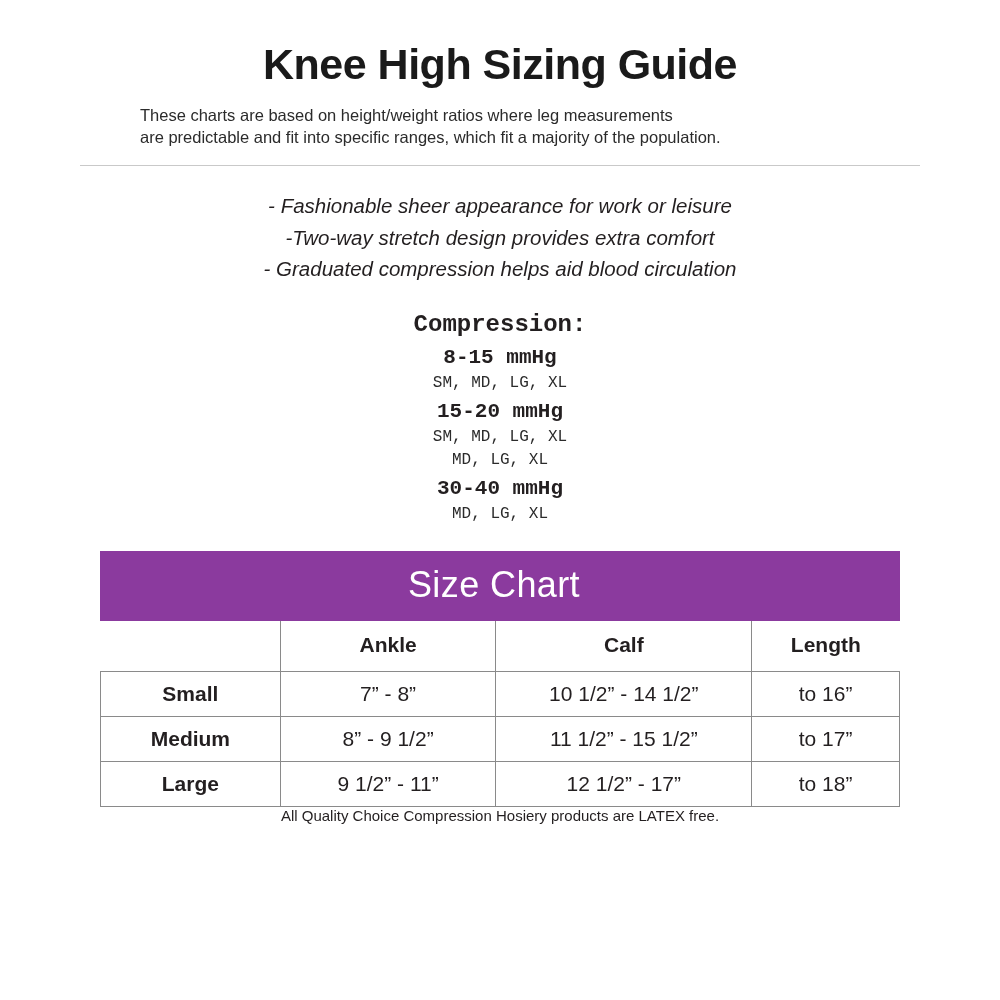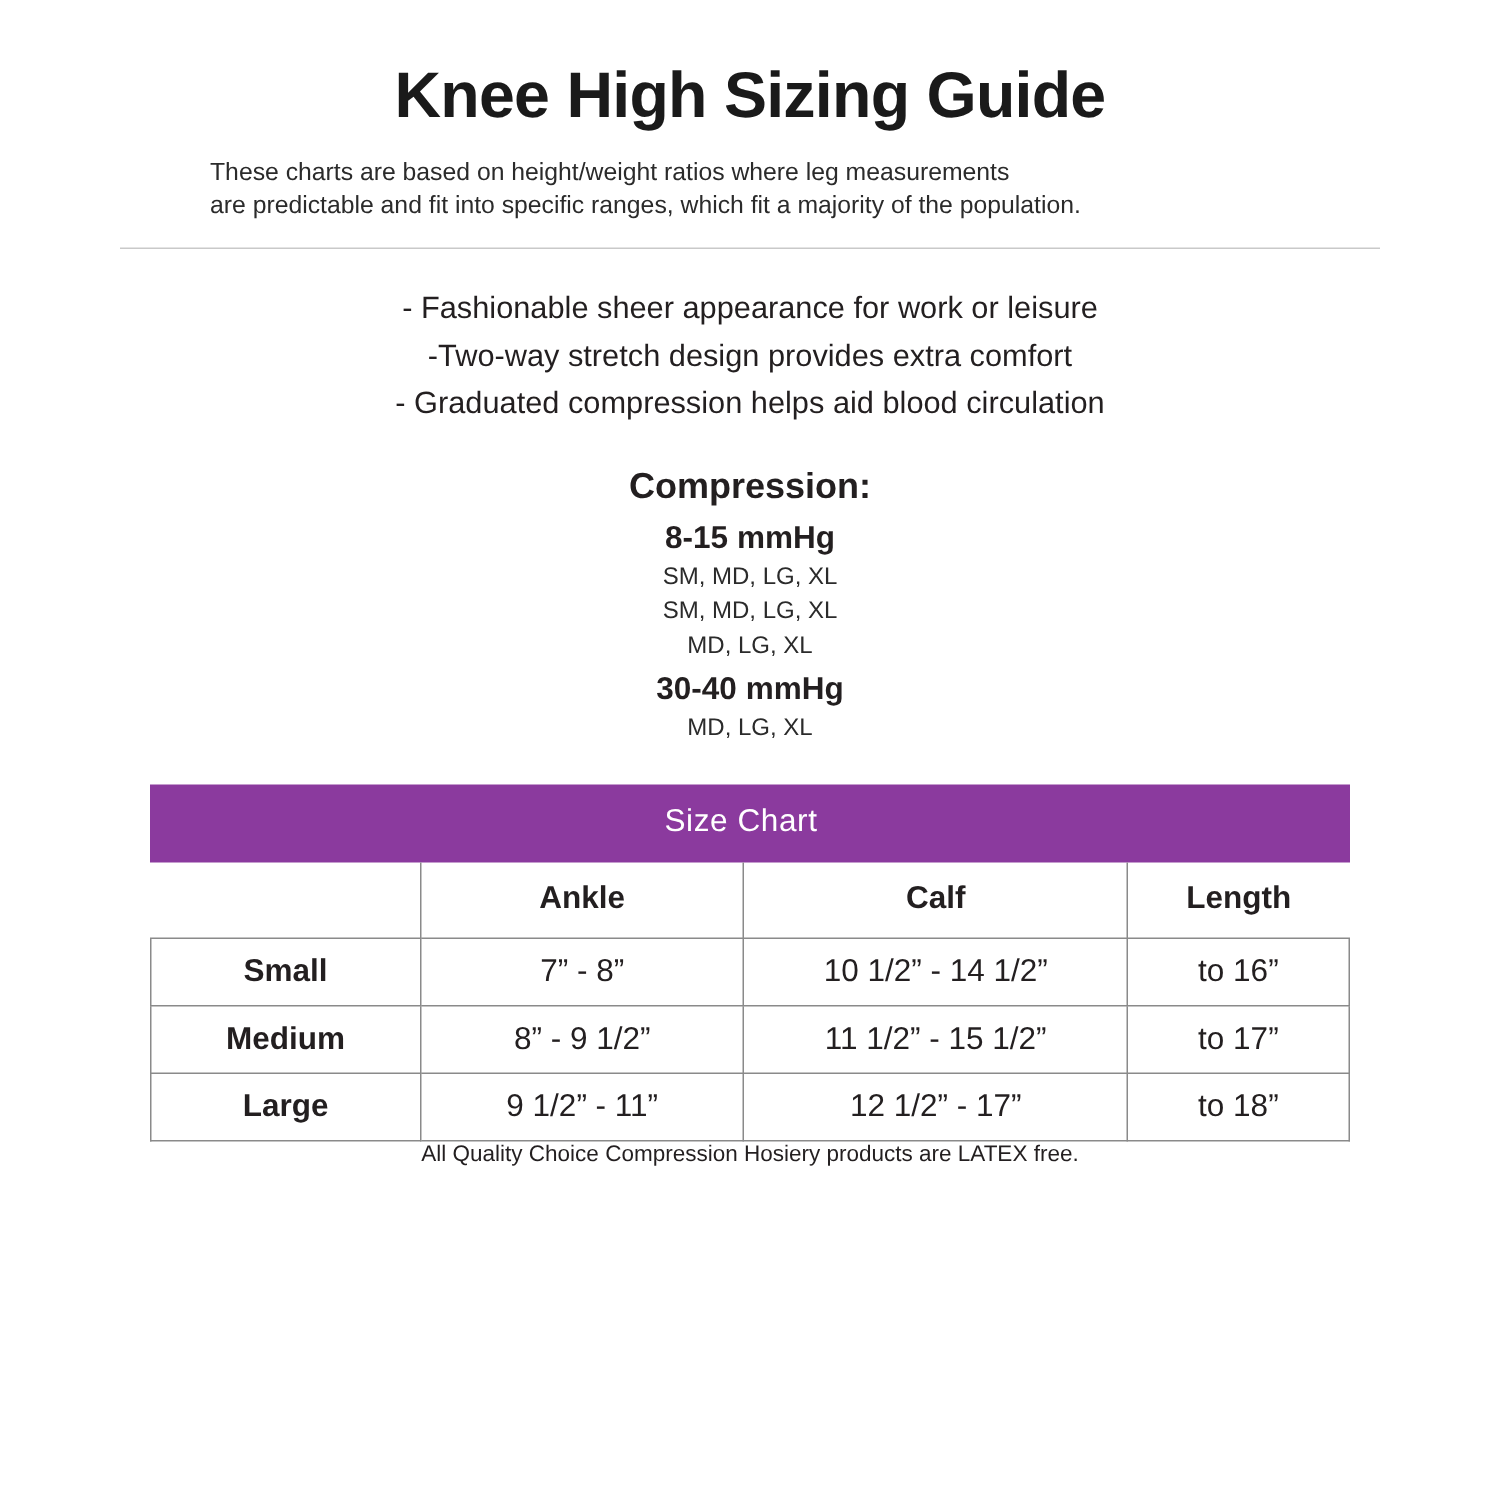--- a/index.html
+++ b/index.html
@@ -44,24 +44,26 @@
     margin: 16px auto 0 auto;
   }
   .bullets {
     margin: 24px auto 0 auto;
     text-align: center;
   }
   .bullets div {
     font-size: 20.5px;
     line-height: 1.56;
     color: #231f20;
+    font-style: italic;
   }
   .compression-block {
     margin: 26px auto 16px auto;
     text-align: center;
+    font-family: Liberation Mono, monospace;
   }
   .comp-heading {
     font-size: 24px;
     font-weight: bold;
     margin-bottom: 8px;
   }
   .comp-level {
     font-size: 21px;
     font-weight: bold;
     margin-top: 8px;
@@ -77,21 +79,21 @@
   }
   table.size-chart {
     width: 100%;
     border-collapse: collapse;
     table-layout: fixed;
   }
   table.size-chart caption {
     caption-side: top;
     background: #8b3a9e;
     color: #ffffff;
-    font-size: 21px;
+    font-size: 36px;
     font-weight: normal;
     padding: 13px 12px 15px 0;
     letter-spacing: 0.4px;
   }
   table.size-chart th,
   table.size-chart td {
     border: 1px solid #8a8a8a;
     text-align: center;
     padding: 10px 14px;
     font-size: 21px;
@@ -144,20 +146,21 @@
     <div>-Two-way stretch design provides extra comfort</div>
     <div>- Graduated compression helps aid blood circulation</div>
   </div>
 
   <div class="compression-block">
     <div class="comp-heading">Compression:</div>
 
     <div class="comp-level">8-15 mmHg</div>
     <div class="comp-sizes">SM, MD, LG, XL</div>
 
+    <div class="comp-level">15-20 mmHg</div>
     <div class="comp-sizes">SM, MD, LG, XL</div>
 
     <div class="comp-sizes">MD, LG, XL</div>
 
     <div class="comp-level">30-40 mmHg</div>
     <div class="comp-sizes">MD, LG, XL</div>
   </div>
 
   <div class="chart-wrap">
     <table class="size-chart">

